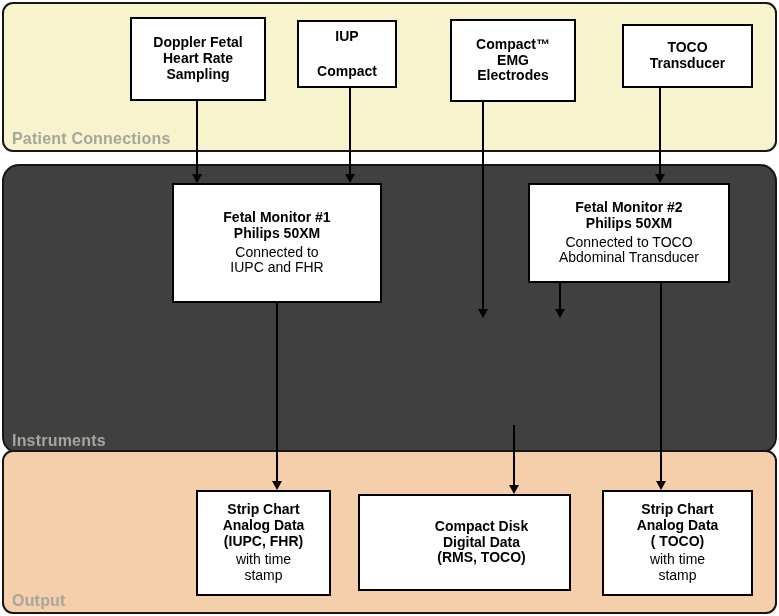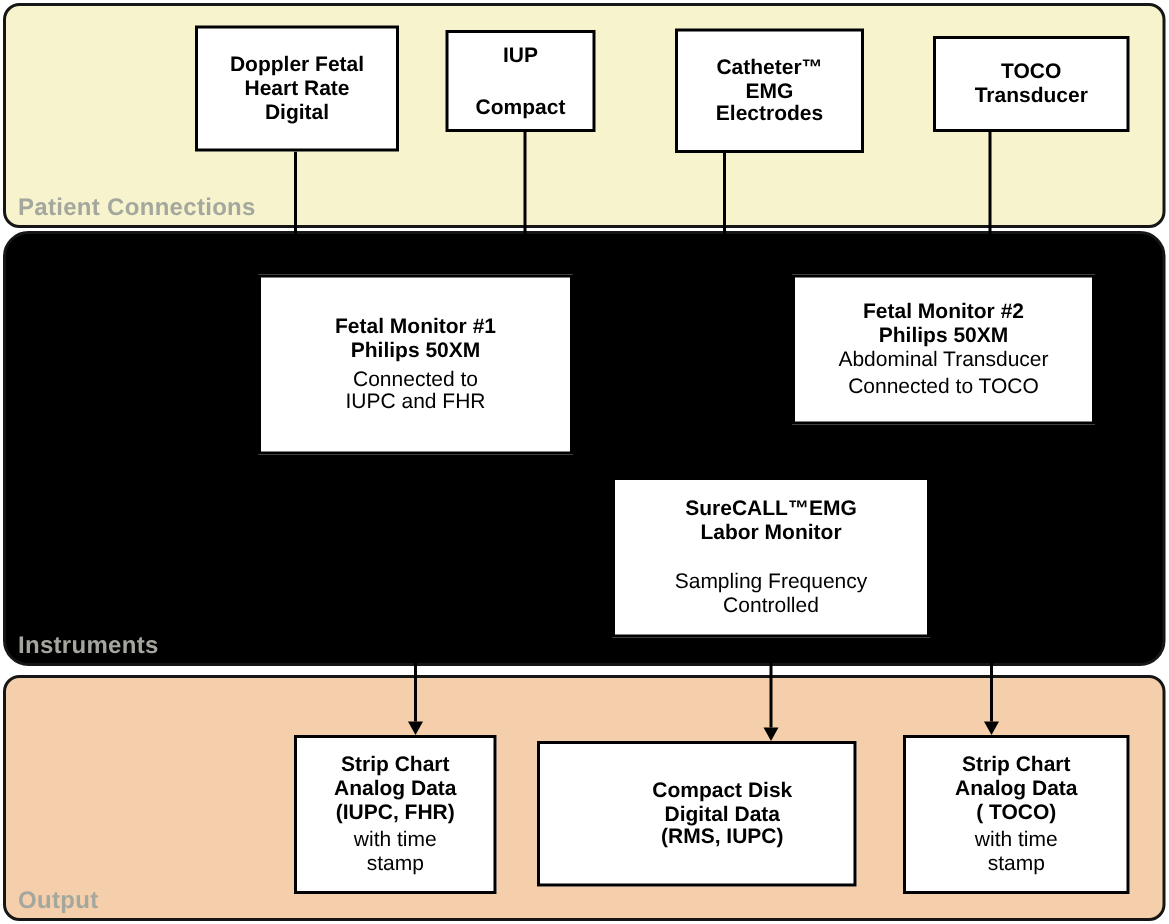--- a/index.html
+++ b/index.html
@@ -2,21 +2,21 @@
 <html><head>
 <meta charset="utf-8">
 <style>
   * { margin:0; padding:0; box-sizing:border-box; }
   html,body { background:#ffffff; }
   body { font-family:"Liberation Sans", sans-serif; }
   .canvas { position:relative; width:779px; height:616px; background:#ffffff; overflow:hidden; }
 
   .band { position:absolute; left:2px; width:775px; border:2px solid #161616; border-radius:11px; }
   .band-patient     { top:2px;   height:150px; background:#f7f3cc; z-index:1; }
-  .band-instruments { top:154px; height:290px; background:#000000; z-index:1;border-radius:17px; }
+  .band-instruments { top:164px; height:290px; background:#404040; z-index:1;border-radius:17px; }
   .band-output      { top:450px; height:164px; background:#f5cfab; z-index:1; }
   .band-label { position:absolute; left:8px; bottom:2px; font-size:16px; font-weight:bold; color:#a3a79e; letter-spacing:0.2px; }
 
   .node { position:absolute; z-index:3; background:#ffffff; border:2px solid #000000;
           display:flex; flex-direction:column; align-items:center; justify-content:center;
           text-align:center; font-size:14px; line-height:1.14; padding:3px; color:#000; }
   .node span { display:block; }
   .node .t { font-weight:bold; }
   .node .s { font-weight:normal;text-align:right; }
   .gap-sm { margin-top:3px; }
@@ -47,72 +47,66 @@
   <div class="arrow" style="left:482px; top:102px; height:207px;"></div>
   <div class="arrow" style="left:659px; top:88px;  height:86px;"></div>
   <div class="arrow" style="left:559px; top:283px; height:26px;"></div>
   <div class="arrow" style="left:276px; top:283px; height:198px;"></div>
   <div class="arrow" style="left:513px; top:425px; height:60px;"></div>
   <div class="arrow" style="left:660px; top:283px; height:198px;"></div>
 
   <div class="node" style="left:130px; top:17px; width:136px; height:84px;">
     <span class="t">Doppler Fetal</span>
     <span class="t">Heart Rate</span>
-    <span class="t">Digital</span>
+    <span class="t">Sampling</span>
   </div>
 
   <div class="node" style="left:297px; top:20px; width:100px; height:68px;gap:19px;">
     <span class="t">IUP</span>
     <span class="t">Compact</span>
   </div>
 
   <div class="node" style="left:450px; top:19px; width:126px; height:83px;">
-    <span class="t">Catheter™</span>
+    <span class="t">Compact™</span>
     <span class="t">EMG</span>
     <span class="t">Electrodes</span>
   </div>
 
   <div class="node" style="left:622px; top:24px; width:131px; height:64px;">
     <span class="t">TOCO</span>
     <span class="t">Transducer</span>
   </div>
 
   <div class="node" style="left:172px; top:183px; width:210px; height:120px;">
     <span class="t">Fetal Monitor #1</span>
     <span class="t">Philips 50XM</span>
     <span class="s gap-sm">Connected to</span>
     <span class="s">IUPC and FHR</span>
   </div>
 
   <div class="node" style="left:528px; top:183px; width:202px; height:100px;">
     <span class="t">Fetal Monitor #2</span>
     <span class="t">Philips 50XM</span>
+    <span class="s gap-sm">Connected to TOCO</span>
     <span class="s">Abdominal Transducer</span>
-    <span class="s gap-sm">Connected to TOCO</span>
   </div>
 
-  <div class="node" style="left:408px; top:318px; width:212px; height:107px;">
-    <span class="t">SureCALL™EMG</span>
-    <span class="t">Labor Monitor</span>
-    <span class="s gap-lg">Sampling Frequency</span>
-    <span class="s">Controlled</span>
-  </div>
 
   <div class="node" style="left:196px; top:490px; width:135px; height:106px;">
     <span class="t">Strip Chart</span>
     <span class="t">Analog Data</span>
     <span class="t">(IUPC, FHR)</span>
     <span class="s gap-sm">with time</span>
     <span class="s">stamp</span>
   </div>
 
   <div class="node" style="left:358px; top:494px; width:213px; height:97px;padding-left:37px;">
     <span class="t">Compact Disk</span>
     <span class="t">Digital Data</span>
-    <span class="t">(RMS, IUPC)</span>
+    <span class="t">(RMS, TOCO)</span>
   </div>
 
   <div class="node" style="left:602px; top:490px; width:151px; height:106px;">
     <span class="t">Strip Chart</span>
     <span class="t">Analog Data</span>
     <span class="t">( TOCO)</span>
     <span class="s gap-sm">with time</span>
     <span class="s">stamp</span>
   </div>
 

